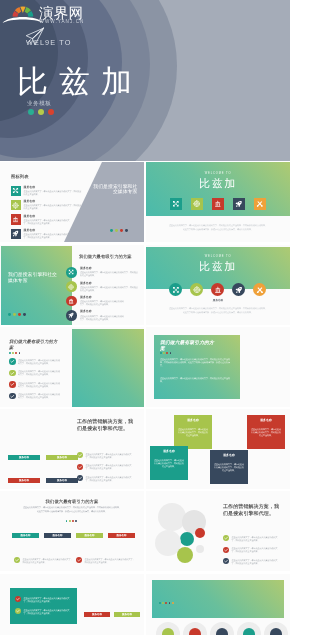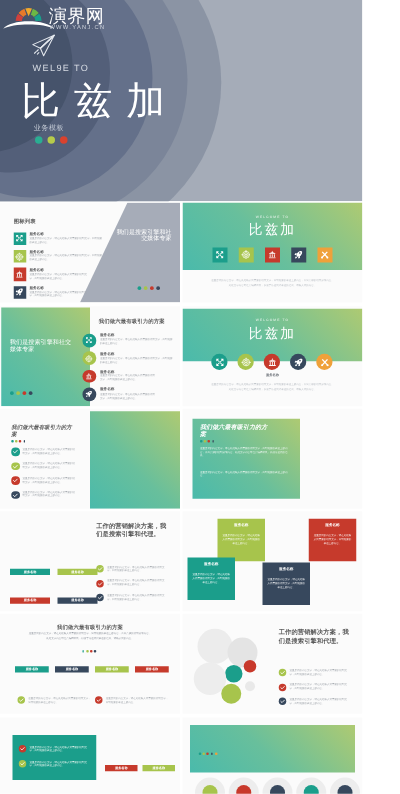--- a/index.html
+++ b/index.html
@@ -6,21 +6,21 @@
 html,body{margin:0;padding:0;background:#fff;}
 body{width:290px;height:635px;font-family:"Liberation Sans",sans-serif;overflow:hidden;}
 .page{position:relative;width:290px;height:635px;background:#fff;}
 
 .hero{position:absolute;left:0;top:0;width:290px;height:161px;overflow:hidden;}
 .hero svg.bg{position:absolute;left:0;top:0;}
 .logo{position:absolute;left:0px;top:0px;width:95px;height:25px;}
 text.brand{fill:#FFFFFF;font-size:14.5px;font-weight:400;letter-spacing:0.3px;font-family:"DejaVu Sans",sans-serif;}
 text.brandurl{fill:#CCD2DB;font-size:4.6px;letter-spacing:1.05px;font-family:"Liberation Sans",sans-serif;}
 .plane{position:absolute;left:21px;top:26px;width:30px;height:24px;}
-.welcome{position:absolute;left:26px;top:50px;color:#D8DDE5;font-size:7.3px;letter-spacing:1.1px;font-weight:400;}
+.welcome{position:absolute;left:26px;top:38px;color:#D8DDE5;font-size:7.3px;letter-spacing:1.1px;font-weight:400;}
 .bigtitle{position:absolute;left:17px;top:64px;color:#FFFFFF;font-size:31px;letter-spacing:11px;line-height:34px;font-family:"DejaVu Sans",sans-serif;font-weight:400;}
 .subtitle{position:absolute;left:27px;top:100px;color:#C3CAD5;font-size:5.6px;letter-spacing:.5px;line-height:6px;}
 .hdots{position:absolute;left:28px;top:109px;}
 .hdots i{display:inline-block;width:6px;height:6px;border-radius:50%;margin-right:4.2px;vertical-align:top;}
 
 .grid{position:absolute;left:0;top:162px;width:290px;}
 
 
 .slide{position:absolute;width:144px;height:80px;background:#FBFBFB;overflow:hidden;}
 .s-c0{left:0;} .s-c1{left:146px;}

